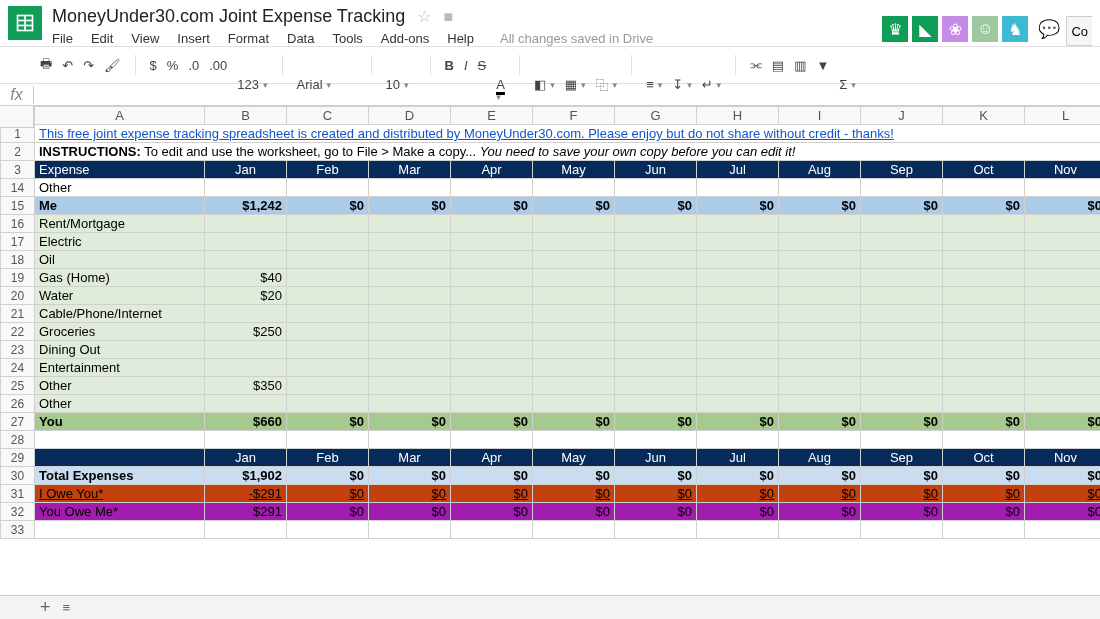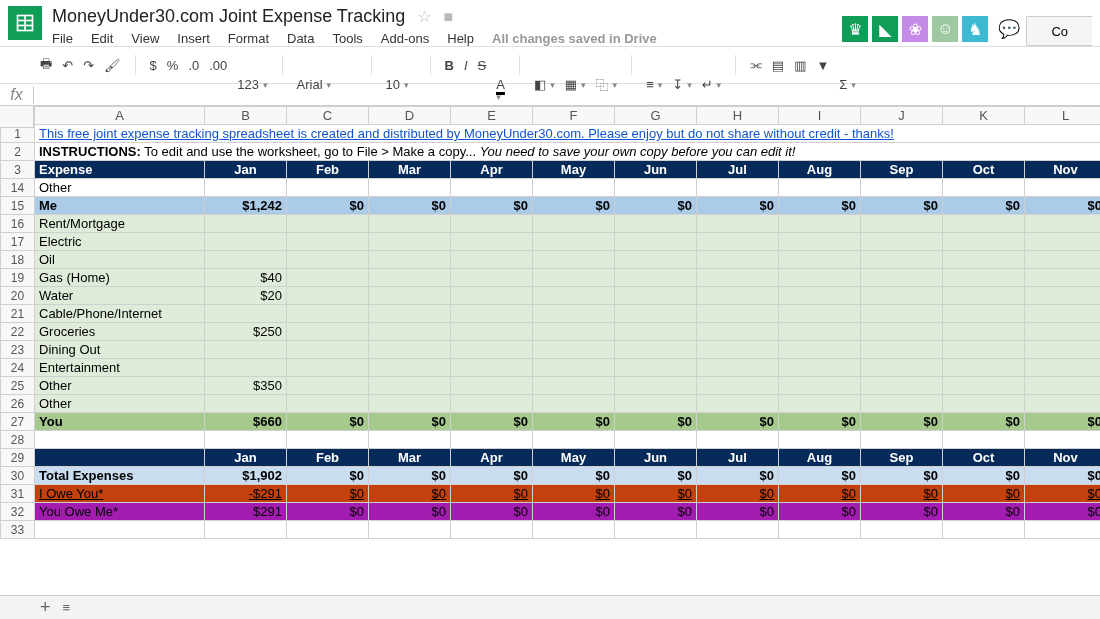--- a/index.html
+++ b/index.html
@@ -6,26 +6,26 @@
   html, body { width: 1100px; height: 619px; font-family: Arial, sans-serif; overflow: hidden; background: #fff; }
   .header { display: flex; align-items: flex-start; padding: 6px 8px 0 8px; }
   .logo { width: 34px; height: 34px; background: #0f9d58; display: flex; align-items: center; justify-content: center; margin-right: 10px; flex-shrink:0; }
   .logo svg { width: 20px; height: 20px; }
   .title-area { flex: 1; }
   .doc-title-row { display: flex; align-items: center; gap: 12px; }
   .doc-title { font-size: 18px; color: #222; }
   .star-icon, .folder-icon { color: #bbb; font-size: 16px; }
   .menubar { display: flex; gap: 18px; padding-top: 4px; font-size: 13px; color: #333; align-items:center; }
   .menubar span { cursor: pointer; }
-  .save-status { color: #999; margin-left: 0; font-weight: bold; }
+  .save-status { color: #999; margin-left: 8px; }
   .header-right { display: flex; align-items: flex-start; gap: 4px; padding-top: 10px; }
   .badge { width: 26px; height: 26px; display: inline-flex; align-items: center; justify-content: center; font-size: 16px; color: #fff; }
   .b1{background:#0f9d58}.b2{background:#0f9d58}.b3{background:#c58be6}.b4{background:#9ec9a0}.b5{background:#3db9d3}
   .chat-ic{ width:26px; height:26px; display:flex; align-items:center; justify-content:center; color:#ccc; font-size:18px; margin-left:4px;}
-  .btn-comments { height:30px; padding:0 24px; border:1px solid #ccc; border-radius:2px 0 0 2px; font-size:13px; background:#f5f5f5; display:flex; align-items:center; border-right:none;}
+  .btn-comments { height:30px; padding:0 4px; border:1px solid #ccc; border-radius:2px 0 0 2px; font-size:13px; background:#f5f5f5; display:flex; align-items:center; border-right:none;}
   .toolbar { border-top:1px solid #e0e0e0; border-bottom:1px solid #e0e0e0; height: 38px; display: flex; align-items: center; padding: 0 40px; gap: 10px; font-size:13px; color:#444; background:#fff; }
   .toolbar .sep { width:1px; height:20px; background:#e0e0e0; margin:0 4px; }
   .toolbar .grp { display:flex; align-items:center; gap:10px; }
   .toolbar .dd { display:flex; align-items:center; gap:4px;margin-top:39px; }
   .toolbar .dd::after { content:"▾"; font-size:9px; color:#888; }
   .tool-a { position:relative; }
   .tool-a::after { content:""; position:absolute; left:0; right:0; bottom:-3px; height:3px; background:#000; }
   .fxbar { height: 22px; border-bottom:1px solid #ccc; display:flex; align-items:center; font-size:16px; }
   .fxbar .fx { width:34px; text-align:center; font-style:italic; color:#888; border-right:1px solid #ccc; }
   .grid-wrapper { position:relative; }
@@ -33,21 +33,21 @@
   table { border-collapse: collapse; table-layout: fixed; width: 1100px; }
   th, td { border: 1px solid #d0d0d0; font-size: 13px; height: 18px; padding: 1px 4px; white-space: nowrap; overflow:hidden; }
   th { background: #f8f8f8; font-weight: normal; color:#555; text-align:center; }
   .rowhdr { width:34px; background:#f8f8f8; text-align:center; color:#555; font-size:12px; font-weight:normal; }
   col.rh { width:34px; }
   col.cA { width:170px; }
   col.cN { width:82px; }
   .link-row td.content { color:#1155cc; text-decoration: underline; }
   .instr b { font-weight:bold;text-align:right; }
   .instr i { font-style:italic; }
-  .hdr-dark td { background:#062b5b; color:#fff; font-weight:bold; }
+  .hdr-dark td { background:#062b5b; color:#fff; font-weight:normal; }
   .hdr-dark td.num { text-align:center; }
   .row-meblue td { background:#abcbe8; font-weight:bold; }
   .row-lightgreen td { background:#dfecd9; }
   .row-yougreen td { background:#a6c98e; font-weight:bold; }
   .row-totalblue td { background:#c9dcf0; font-weight:bold; }
   .row-paleblue td { background:#c2410c;text-decoration:underline; }
   .row-medblue td { background:#a21caf; }
   td.num { text-align:right; }
   td.label { text-align:left; }
   .sheet-tabs { position:absolute; bottom:0; left:0; right:0; height:24px; border-top:1px solid #ccc; background:#f3f3f3; display:flex; align-items:center; padding-left:40px; gap:12px; font-size:13px; color:#666;}

